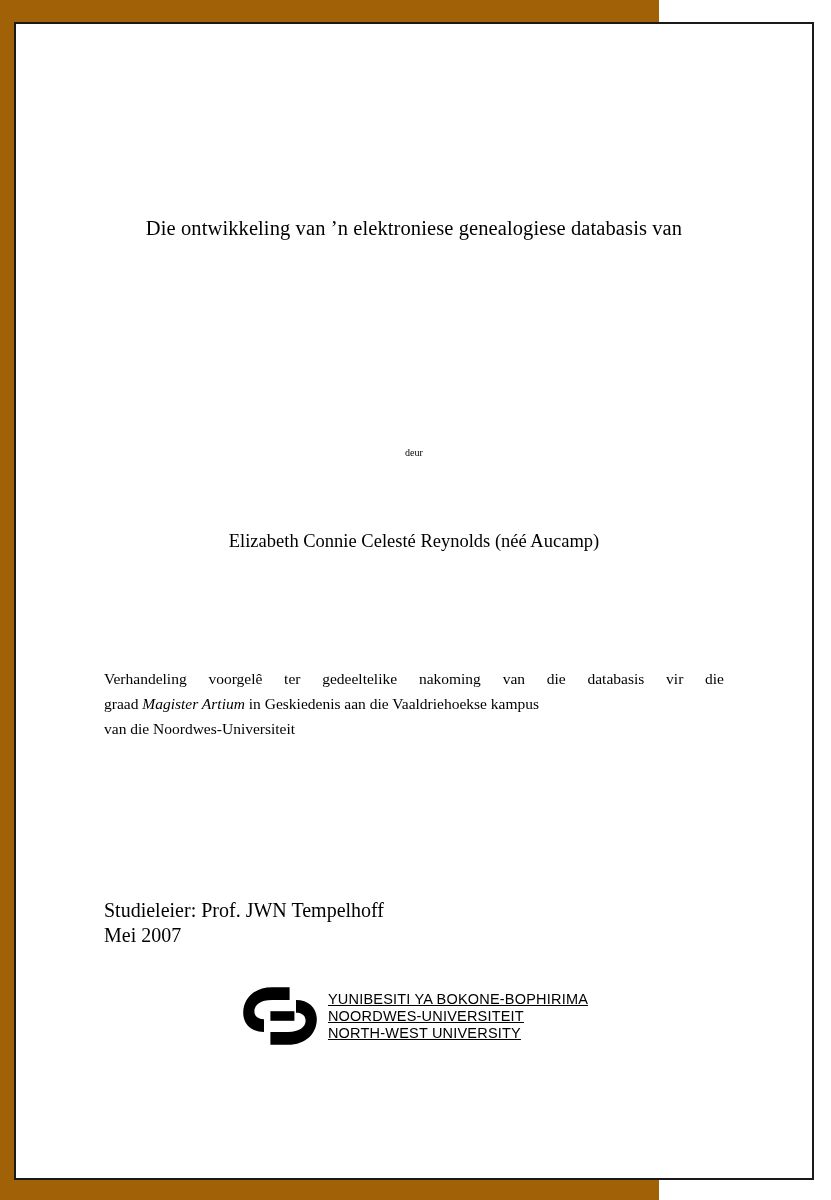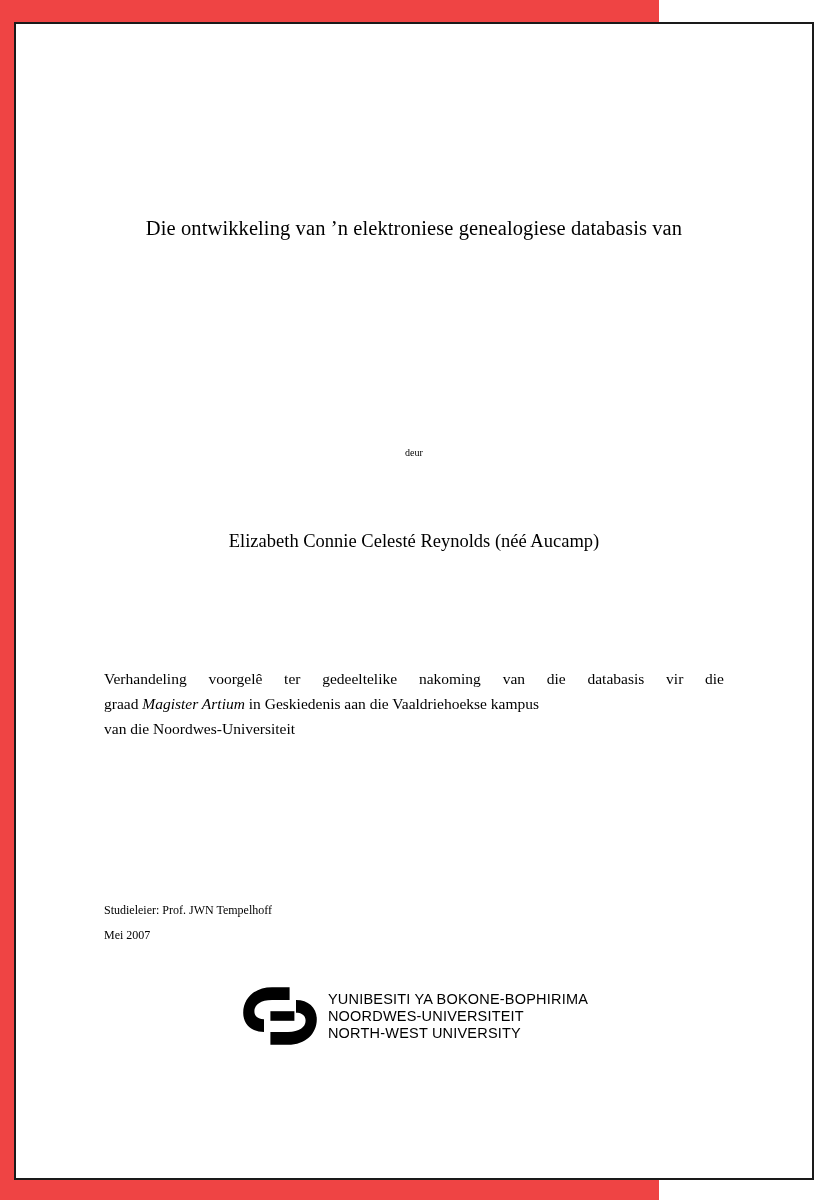--- a/index.html
+++ b/index.html
@@ -11,21 +11,21 @@
     width: 831px;
     height: 1200px;
     font-family: "Liberation Serif", serif;
     color: #000000;
     overflow: hidden;
   }
   .page {
     position: relative;
     width: 659px;
     height: 1200px;
-    background: #ef4444;
+    background: #a16207;
     box-sizing: border-box;
   }
   
   .scan-frame {
     position: absolute;
     left: 14px;
     top: 22px;
     width: 800px;
     height: 1158px;
     border: 2px solid #1a1a1a;
@@ -89,21 +89,21 @@
     text-align: left;
   }
   .statement em {
     font-style: italic;
   }
   .supervisor-block {
     position: absolute;
     top: 876px;
     left: 16px;
     width: 620px;
-    font-size: 12px;
+    font-size: 20px;
     line-height: 25px;
   }
   .supervisor-line, .date-line {
     display: block;
     white-space: nowrap;
   }
   .logo-block {
     position: absolute;
     top: 962px;
     left: 0;
@@ -117,20 +117,21 @@
     height: 64px;
     margin-right: 8px;
     flex: 0 0 auto;
   }
   .logo-text {
     font-family: "Liberation Sans", sans-serif;
     font-size: 14.5px;
     line-height: 17px;
     letter-spacing: 0.2px;
     white-space: nowrap;
+    text-decoration: underline;
   }
   .logo-text span {
     display: block;
   }
 </style>
 </head>
 <body>
 
 <div class="page">
   <div class="scan-frame"></div>

